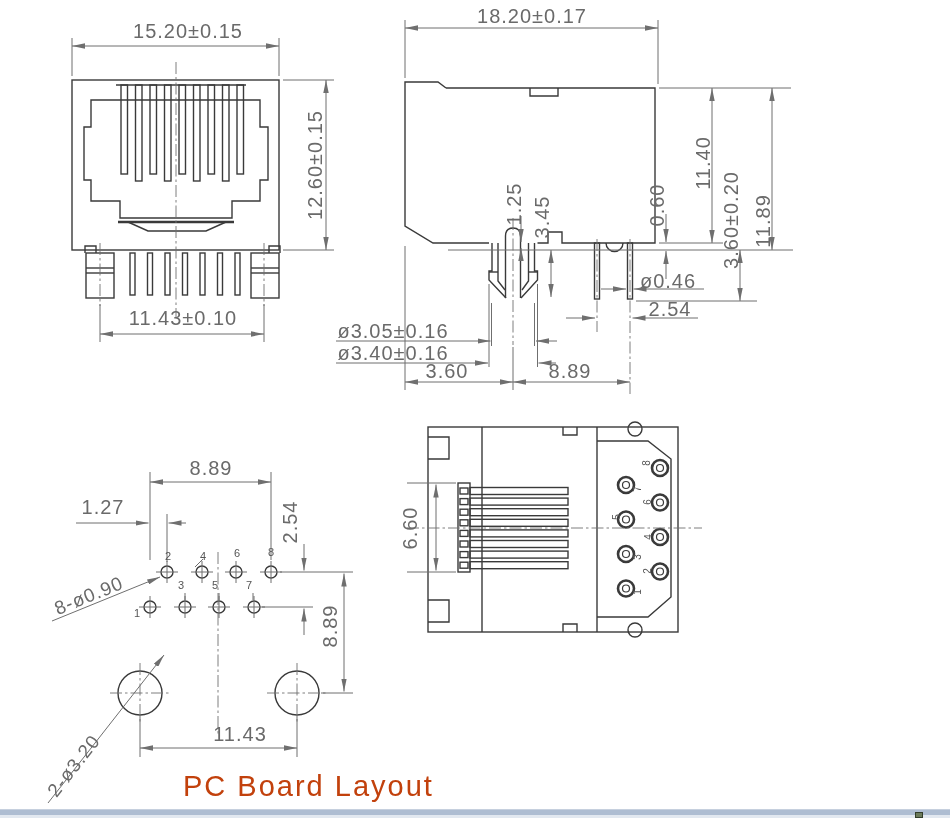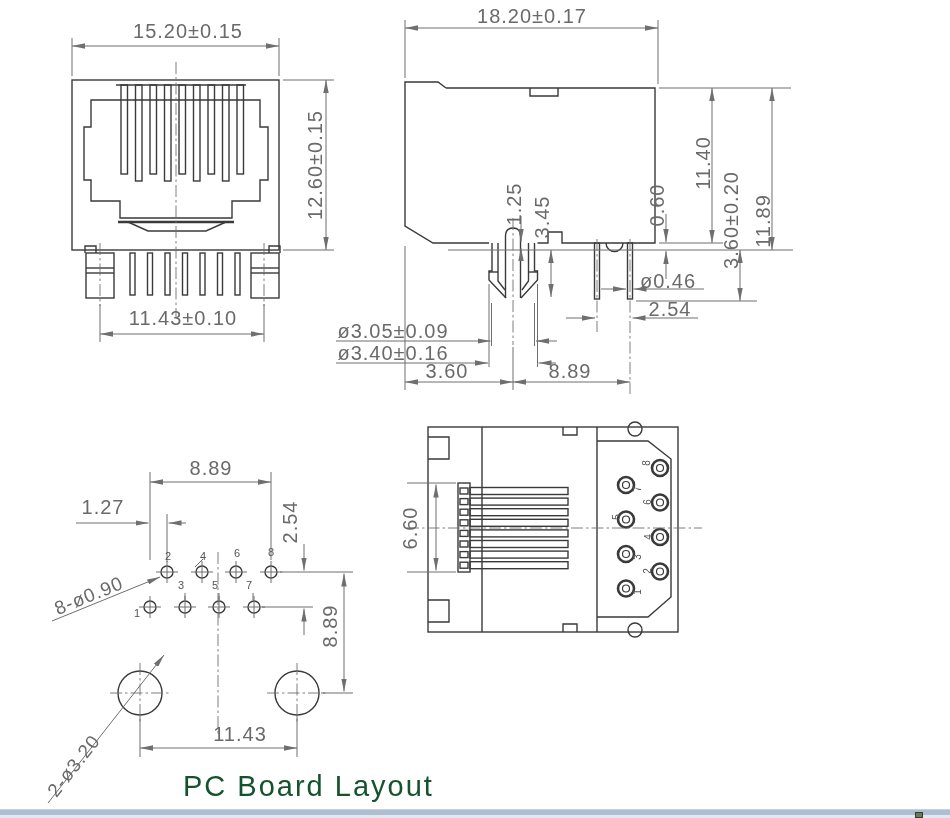--- a/index.html
+++ b/index.html
@@ -10,21 +10,21 @@
   .thick{stroke-width:2.4;}
   .dl{stroke:#6f6f6f;stroke-width:1;fill:none;}
   .cl{stroke:#6f6f6f;stroke-width:0.9;fill:none;stroke-dasharray:12 3 2.5 3;}
   .dim{position:absolute;color:#6a6a6a;font-size:20px;letter-spacing:1px;white-space:nowrap;
        transform:translate(-50%,-50%);}
   .dim.v{transform:translate(-50%,-50%) rotate(-90deg);}
   .pn{position:absolute;color:#555;font-size:11px;white-space:nowrap;
       transform:translate(-50%,-50%);}
   .pn.v{transform:translate(-50%,-50%) rotate(-90deg);font-size:10px;}
   .leader{position:absolute;color:#6a6a6a;font-size:19px;letter-spacing:1px;white-space:nowrap;}
-  .title{position:absolute;color:#14532d;font-size:29px;letter-spacing:2px;white-space:nowrap;}
+  .title{position:absolute;color:#c2410c;font-size:29px;letter-spacing:2px;white-space:nowrap;}
   .bar-line{position:absolute;left:0;width:950px;}
   .bar-handle{position:absolute;box-sizing:border-box;}
 </style>
 </head>
 <body>
 
 <div id="stage">
 
 <svg width="950" height="818" viewBox="0 0 950 818">
   <defs>
@@ -276,21 +276,21 @@
 
 <span class="dim" style="left:532px;top:16px">18.20±0.17</span>
 <span class="dim v" style="left:514px;top:204px">1.25</span>
 <span class="dim v" style="left:542px;top:217px">3.45</span>
 <span class="dim v" style="left:657px;top:205px">0.60</span>
 <span class="dim v" style="left:703px;top:163px">11.40</span>
 <span class="dim v" style="left:731px;top:220px">3.60±0.20</span>
 <span class="dim v" style="left:763px;top:221px">11.89</span>
 <span class="dim" style="left:668px;top:281px">ø0.46</span>
 <span class="dim" style="left:670px;top:309px">2.54</span>
-<span class="dim" style="left:393px;top:331px">ø3.05±0.09</span>
+<span class="dim" style="left:393px;top:331px">ø3.05±0.16</span>
 <span class="dim" style="left:393px;top:353px">ø3.40±0.16</span>
 <span class="dim" style="left:447px;top:371px">3.60</span>
 <span class="dim" style="left:570px;top:371px">8.89</span>
 
 <span class="dim" style="left:211px;top:468px">8.89</span>
 <span class="dim" style="left:103px;top:507px">1.27</span>
 <span class="dim v" style="left:290px;top:522px">2.54</span>
 <span class="dim v" style="left:330px;top:626px">8.89</span>
 <span class="dim" style="left:240px;top:734px">11.43</span>
 <span class="leader" style="left:89px;top:596px;transform:translate(-50%,-50%) rotate(-22deg)">8-ø0.90</span>

